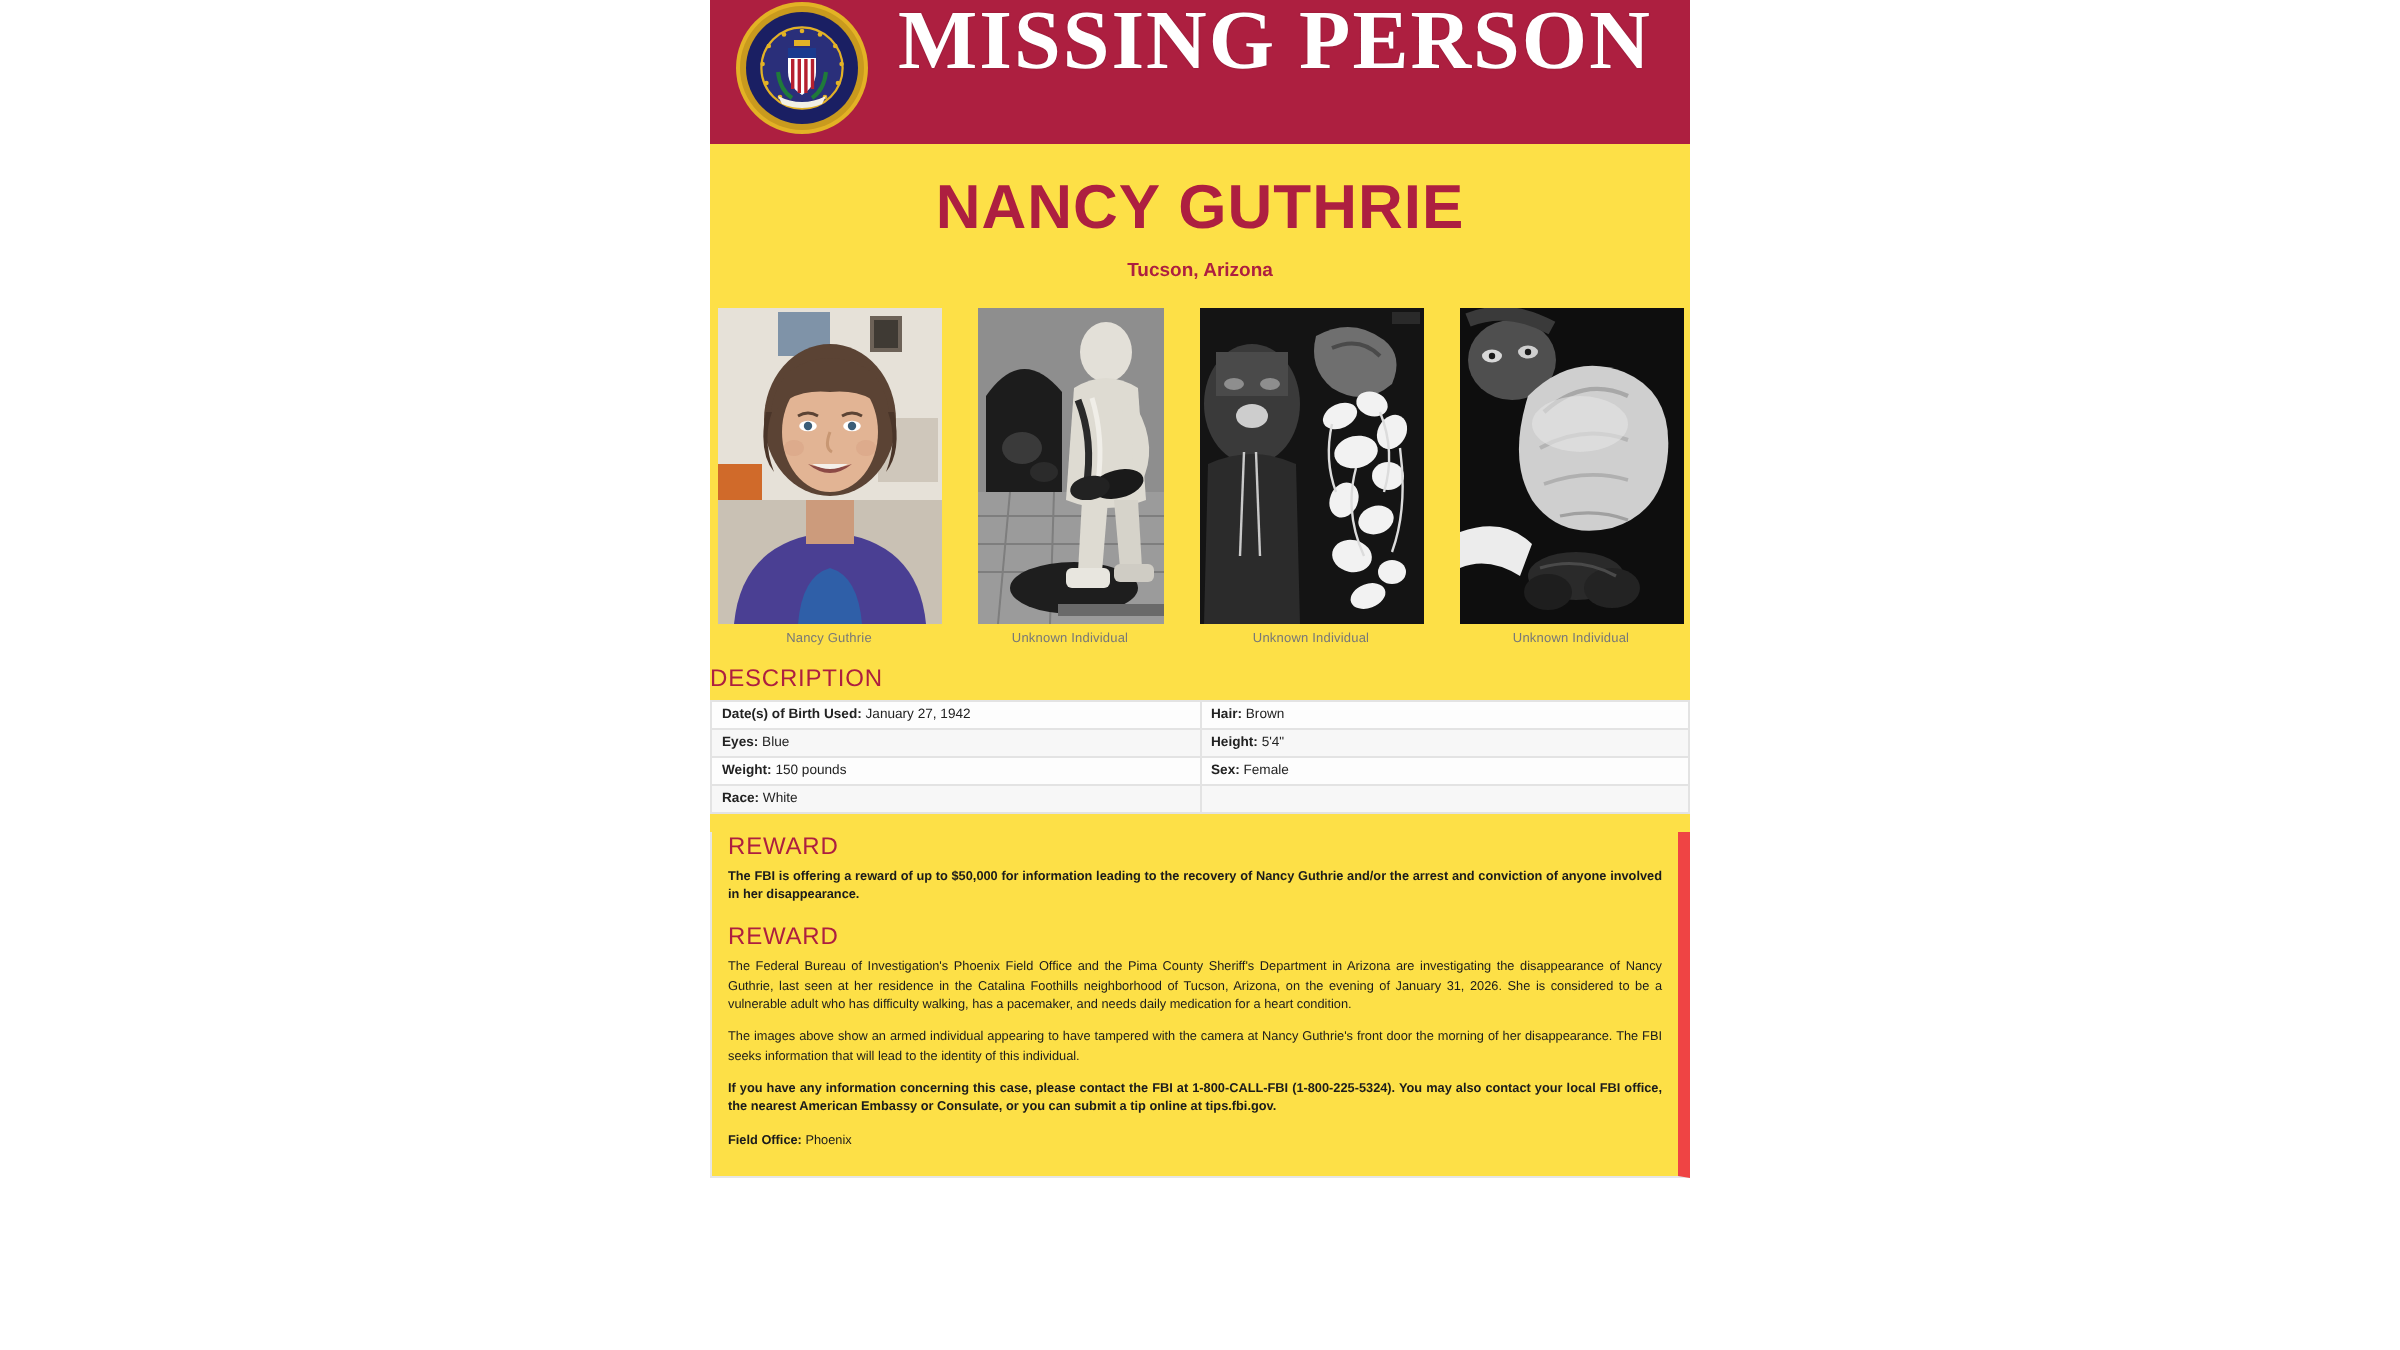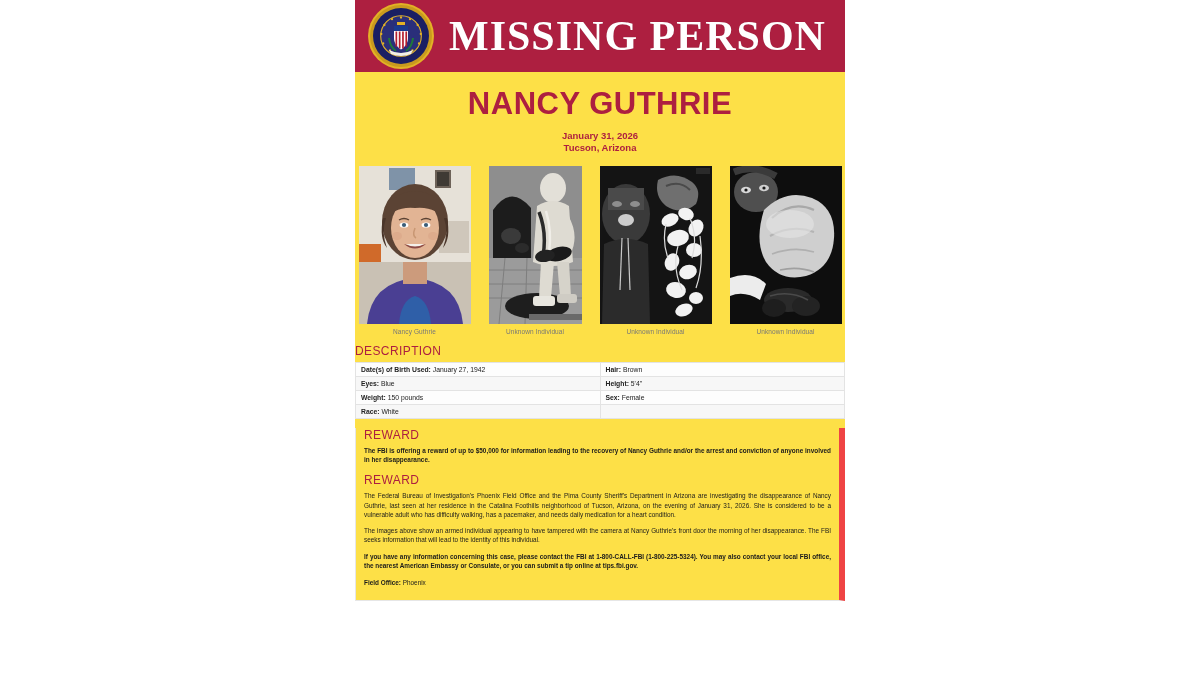--- a/index.html
+++ b/index.html
@@ -22,21 +22,20 @@
 
   
   .banner {
     position: absolute;
     left: 355px;
     top: 0px;
     width: 490px;
     height: 72px;
     background: #ad1f40;
     display: flex;
-    align-items: center;
     overflow: hidden;
   }
   .seal {
     width: 68px;
     height: 68px;
     margin-left: 12px;
     flex: 0 0 auto;
     position: relative;
   }
   .seal svg { display: block; }
@@ -210,21 +209,20 @@
       </svg>
     </div>
     <div class="banner-title">MISSING PERSON</div>
   </div>
 
   <div class="page">
 
     <div class="person-name">NANCY GUTHRIE</div>
 
     <div class="subhead">
-      <div>January 31, 2026</div>
       <div>Tucson, Arizona</div>
     </div>
 
     <div class="photos">
 
       <div class="photo-cell">
         <div class="photo-frame">
           <svg width="112" height="158" viewBox="0 0 112 158" aria-hidden="true">
             <rect width="112" height="158" fill="#dcd6cd"></rect>
             <rect x="0" y="0" width="112" height="100" fill="#e6e1d8"></rect>

